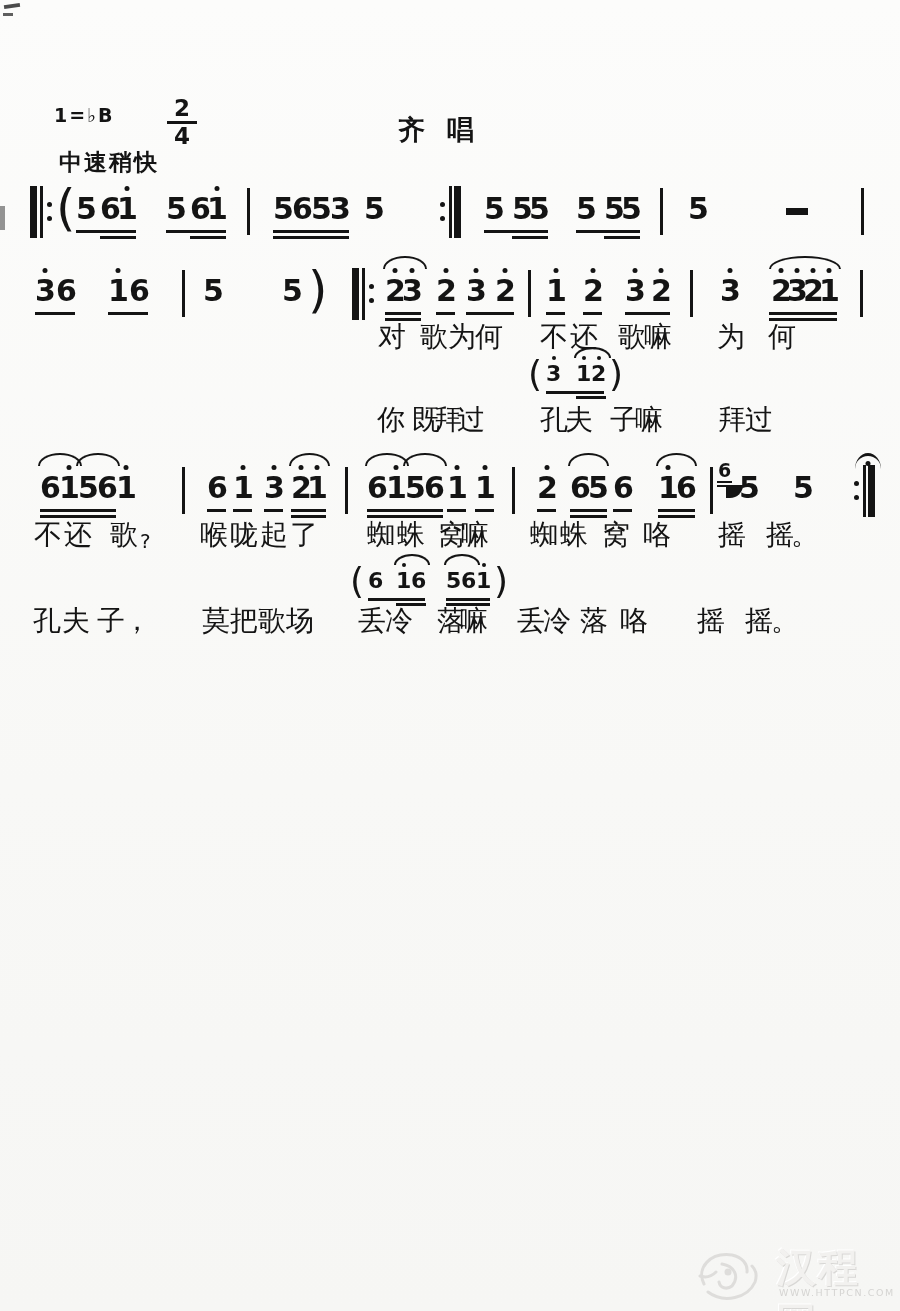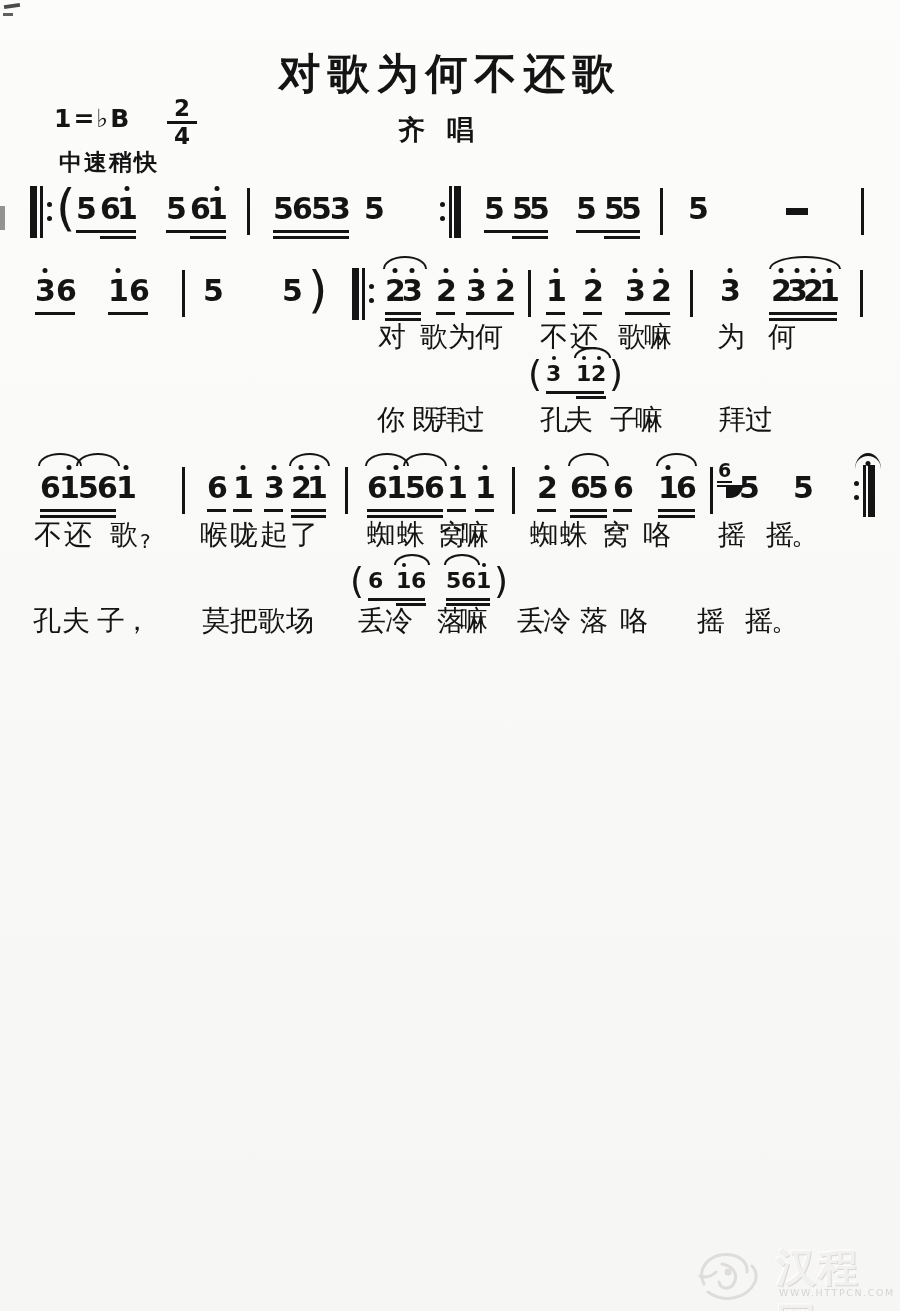--- a/index.html
+++ b/index.html
@@ -2,21 +2,21 @@
 <html><head>
 <meta charset="utf-8">
 <style>
   html,body{margin:0;padding:0;background:#dfdfdd;}
   .page{position:relative;width:900px;height:1311px;margin:0 auto;overflow:hidden;
         background:linear-gradient(180deg,#fcfcfb 0%,#f8f8f6 60%,#f6f6f4 100%);
         color:#141414;font-family:"DejaVu Sans",sans-serif;}
   
   .title{position:absolute;top:46px;left:0;width:100%;text-align:center;margin:0;
          font-size:42px;font-weight:700;letter-spacing:7px;}
-  .keysig{position:absolute;left:54px;top:104px;font-size:25px;font-weight:700;letter-spacing:2px;}
+  .keysig{position:absolute;left:54px;top:104px;font-size:19px;font-weight:700;letter-spacing:2px;}
   .meter{position:absolute;left:167px;top:97px;width:30px;text-align:center;
          font-weight:700;font-size:23px;line-height:23px;}
   .mnum{display:block;border-bottom:3px solid #141414;padding-bottom:1px;}
   .mden{display:block;padding-top:1px;}
   .perf{position:absolute;left:398px;top:112px;font-size:27px;font-weight:700;letter-spacing:22px;}
   .tempo{position:absolute;left:59px;top:147px;font-size:23px;font-weight:700;letter-spacing:2px;}
   
   .sys{position:absolute;left:0;width:100%;height:130px;}
   .tk{position:absolute;color:#141414;white-space:nowrap;}
   .n{top:8px;font-size:30px;line-height:30px;font-weight:700;}
@@ -65,21 +65,20 @@
   .spk3{left:0;top:206px;width:5px;height:24px;opacity:.5;}
 </style>
 </head>
 <body>
 
 <div class="page">
   <div class="spk spk1"></div>
   <div class="spk spk2"></div>
   <div class="spk spk3"></div>
 
-  <h1 class="title">对歌为何不还歌</h1>
 
   <div class="keysig">1=♭B</div>
 
   <div class="meter">
     <span class="mnum">2</span>
     <span class="mden">4</span>
   </div>
 
   <div class="perf">齐唱</div>
 

